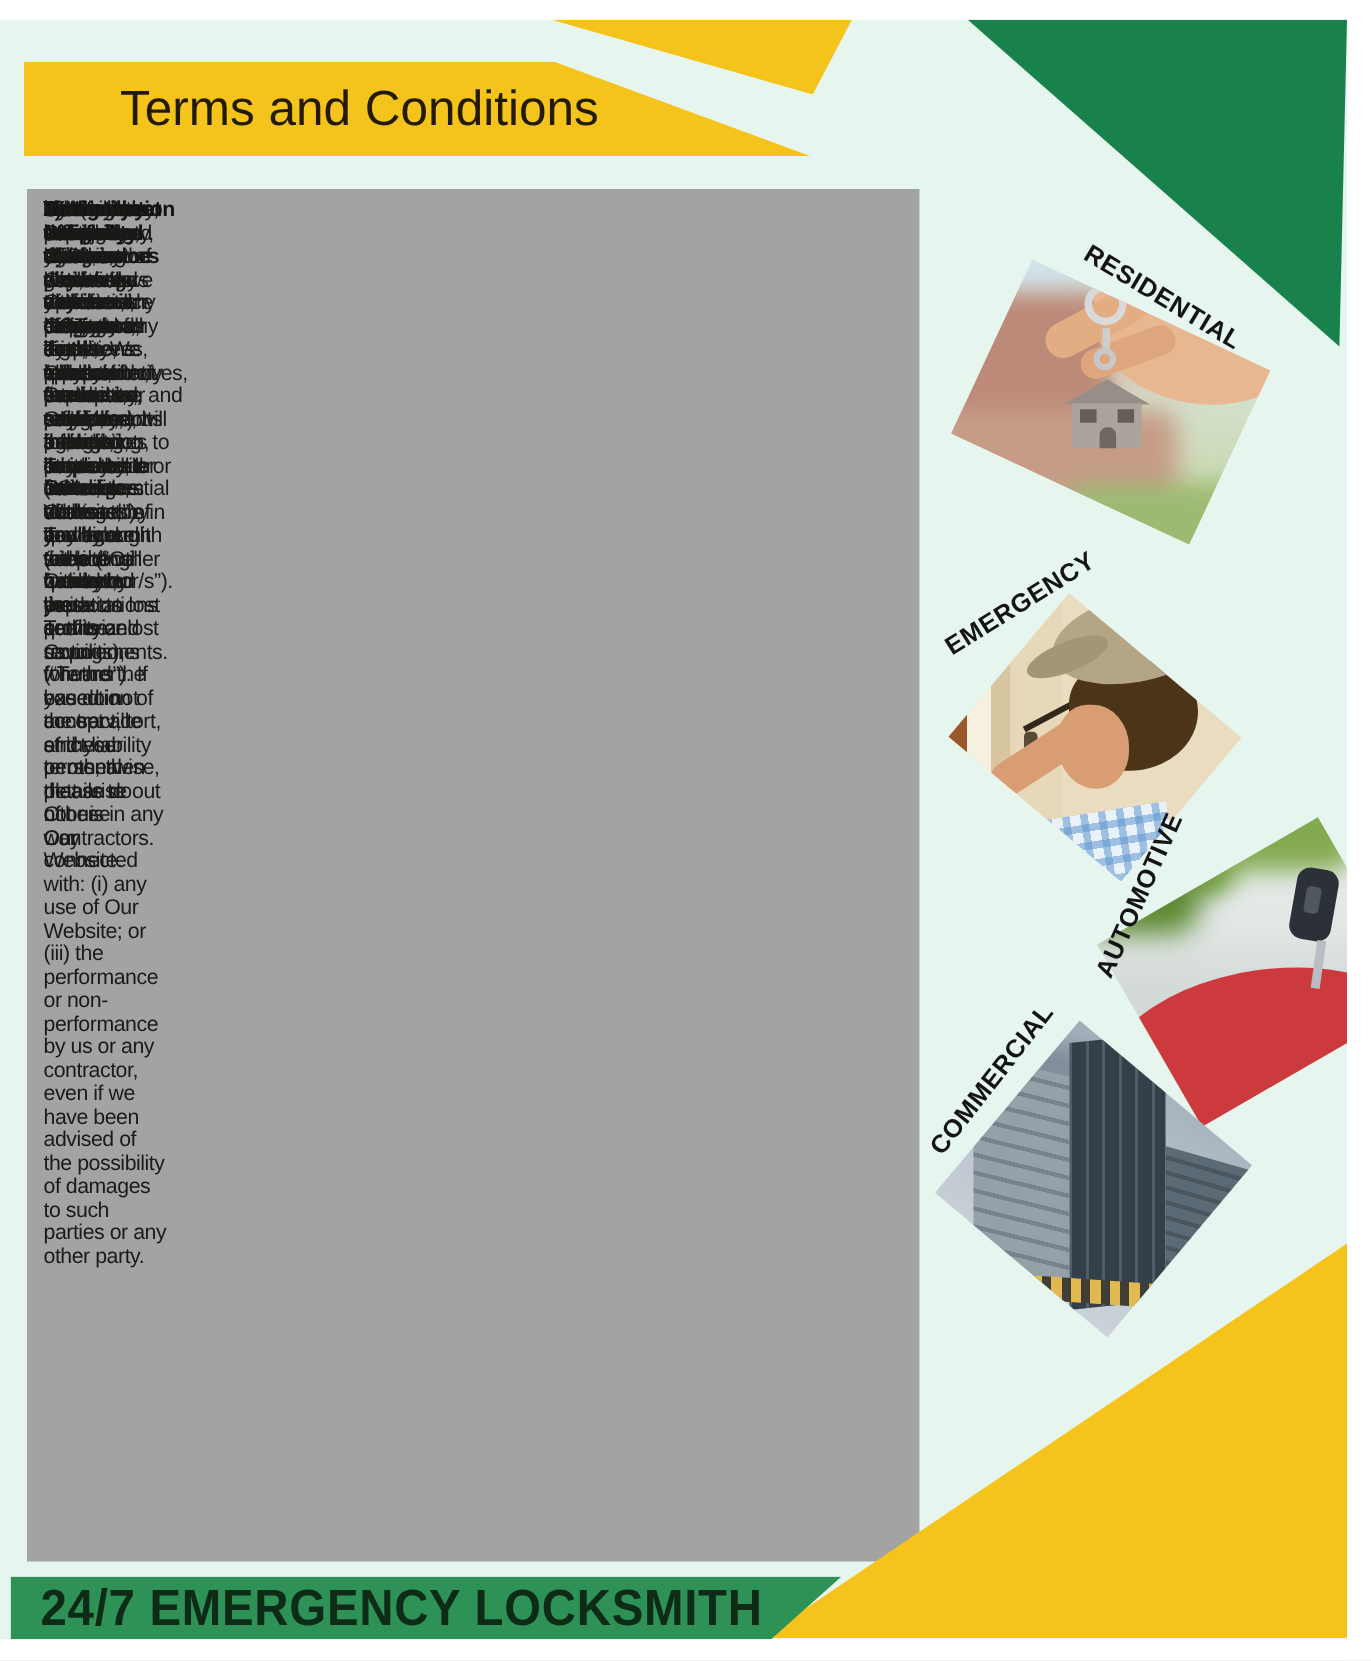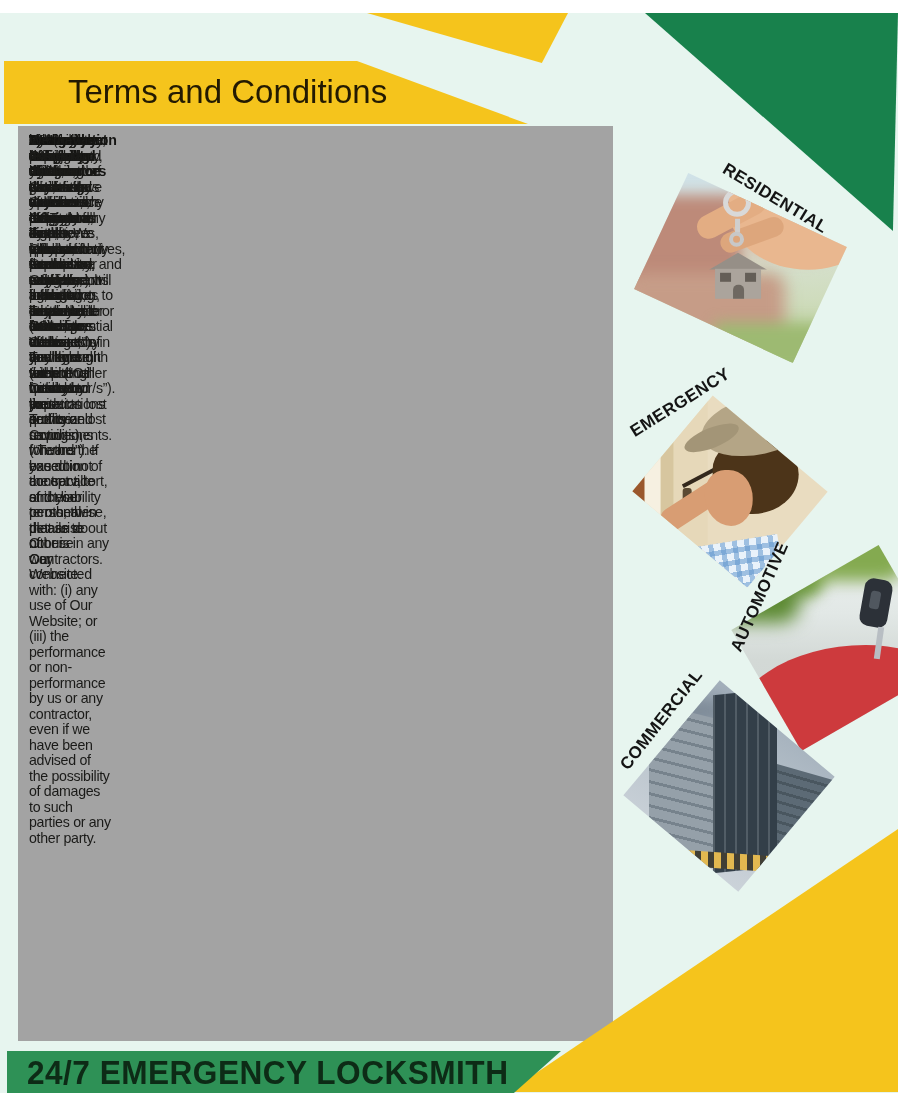--- a/index.html
+++ b/index.html
@@ -4,22 +4,22 @@
 <style>
   html,body{margin:0;padding:0;background:#ffffff;}
   #page{position:relative;width:914px;height:1107px;background:#ffffff;overflow:hidden;
         font-family:"Liberation Sans", sans-serif;}
   #page *{position:absolute;box-sizing:border-box;}
 
   
   .bg-mint{left:0;top:13px;width:898px;height:1080px;background:#e7f5ef;z-index:0;}
   .tri-green-top{left:645px;top:13px;width:253px;height:218px;background:#18814c;
       clip-path:polygon(0 0,100% 0,98% 100%);z-index:1;}
-  .banner-yellow{left:4px;top:41px;width:524px;height:63px;background:#f5c41c;
-      clip-path:polygon(0 0,353px 0,100% 100%,0 100%);z-index:2;margin-top:20px;}
+  .banner-yellow{left:16px;top:41px;width:524px;height:63px;background:#f5c41c;
+      clip-path:polygon(0 0,353px 0,100% 100%,0 100%);z-index:2;}
   .tri-yellow-top{left:367px;top:13px;width:201px;height:50px;background:#f5c41c;
       clip-path:polygon(0 0,100% 0,87% 100%);z-index:2;}
   .tri-yellow-bottom{left:508px;top:829px;width:390px;height:263px;background:#f5c41c;
       clip-path:polygon(100% 0,100% 100%,0 100%);z-index:1;}
   .band-green{left:7px;top:1051px;width:554px;height:42px;background:#2e9156;
       clip-path:polygon(0 0,100% 0,91.5% 100%,0 100%);z-index:3;text-decoration:underline;}
   .band-text{position:absolute;left:20px;top:0;height:42px;line-height:42px;white-space:nowrap;
       font-size:34px;font-weight:700;color:#0d2b16;letter-spacing:.5px;
       transform:scaleX(.93);transform-origin:0 50%;}
   .m-top{left:0;top:0;width:914px;height:13px;background:#fff;z-index:9;}

